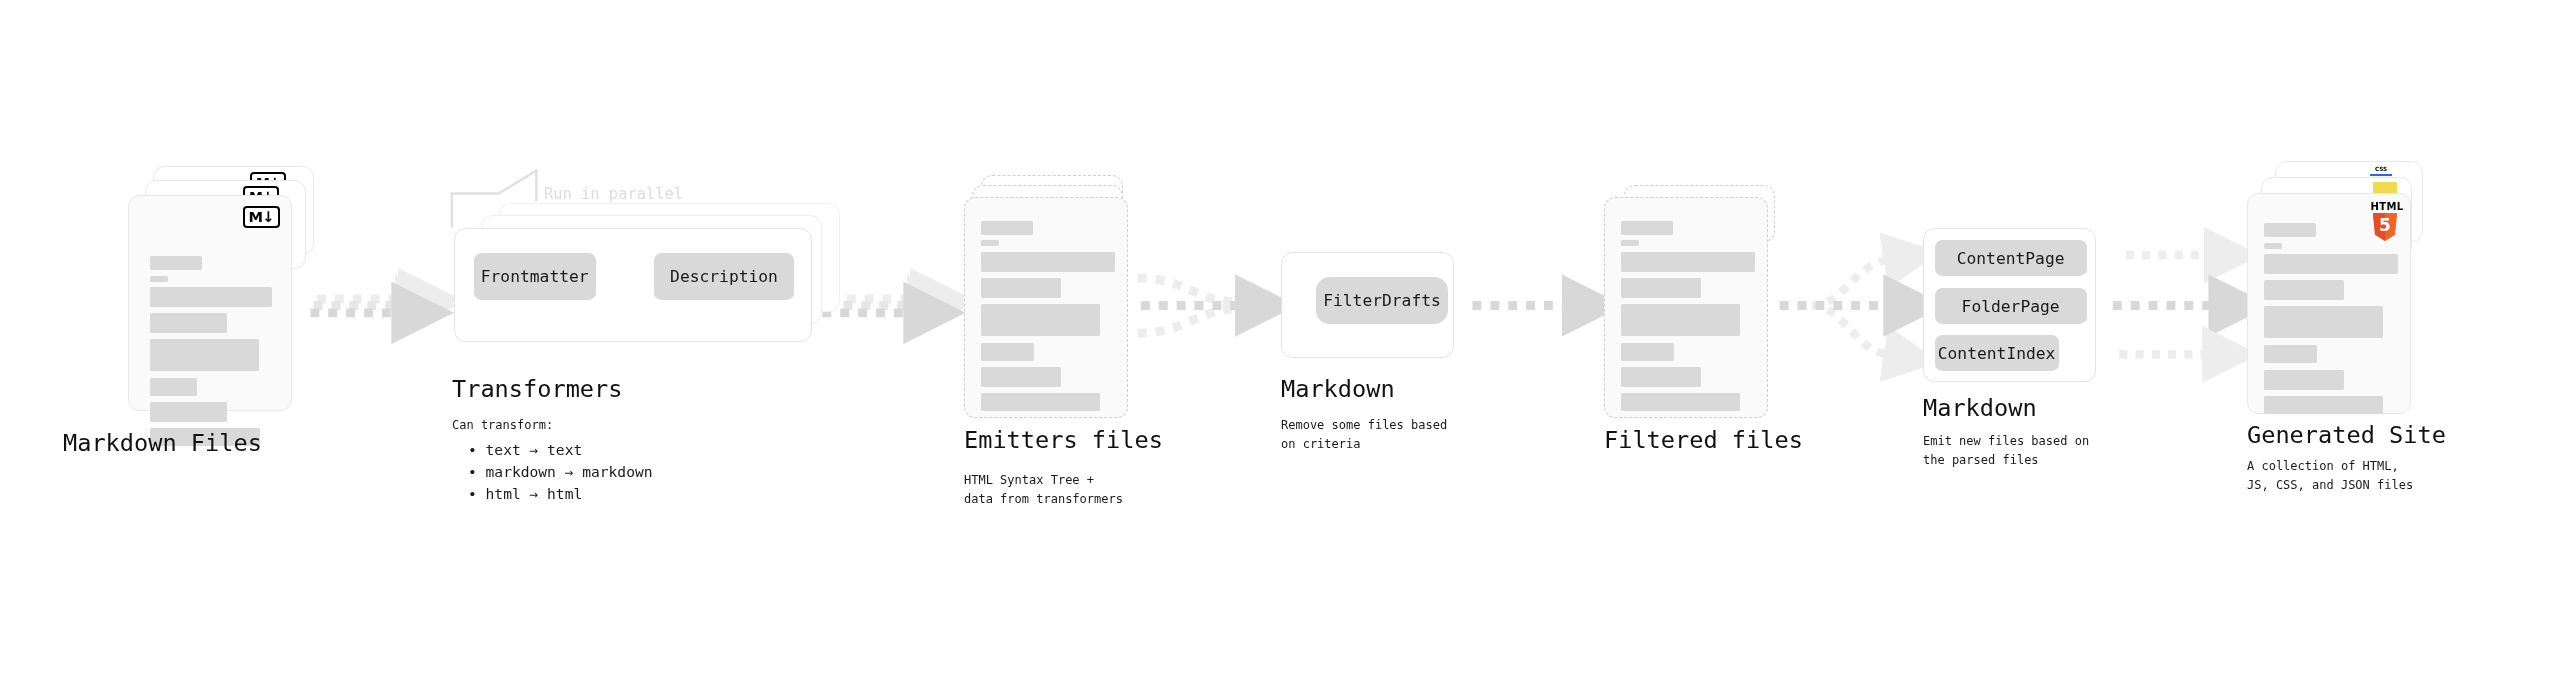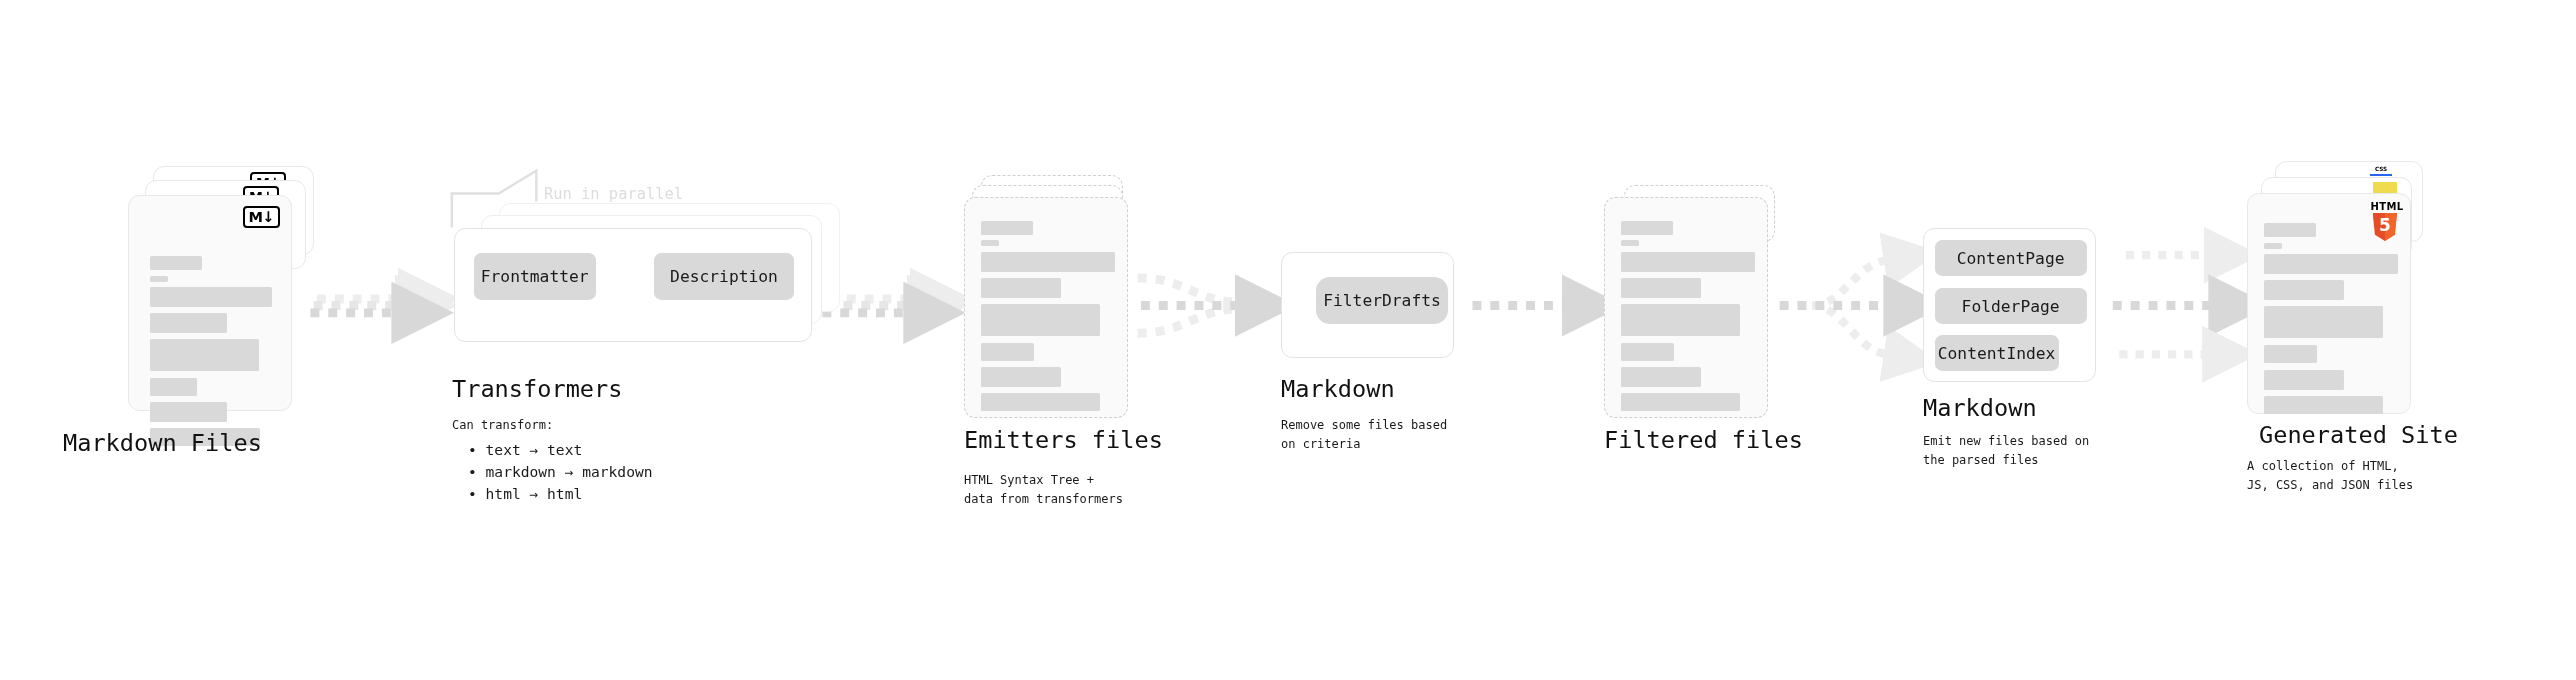--- a/index.html
+++ b/index.html
@@ -324,19 +324,19 @@
       <div class="skel" style="left:16.3px; top:29px; width:52px; height:14px;"></div>
       <div class="skel" style="left:16.3px; top:49px; width:18px; height:5.7px;"></div>
       <div class="skel" style="left:16.3px; top:60px; width:134px; height:19.5px;"></div>
       <div class="skel" style="left:16.3px; top:86px; width:80px; height:19.5px;"></div>
       <div class="skel" style="left:16.3px; top:112px; width:119px; height:32px;"></div>
       <div class="skel" style="left:16.3px; top:151px; width:53px; height:18px;"></div>
       <div class="skel" style="left:16.3px; top:176px; width:80px; height:19.5px;"></div>
       <div class="skel" style="left:16.3px; top:202px; width:119px; height:18px;"></div>
     </div>
 
-    <div class="title" style="left:2247px; top:421px;margin-left:12px;">Generated Site</div>
+    <div class="title" style="left:2247px; top:421px;">Generated Site</div>
     <div class="sub" style="left:2247px; top:457px;">A collection of HTML,
 JS, CSS, and JSON files</div>
   </div>
 
 </div>
 
 
 </body></html>

